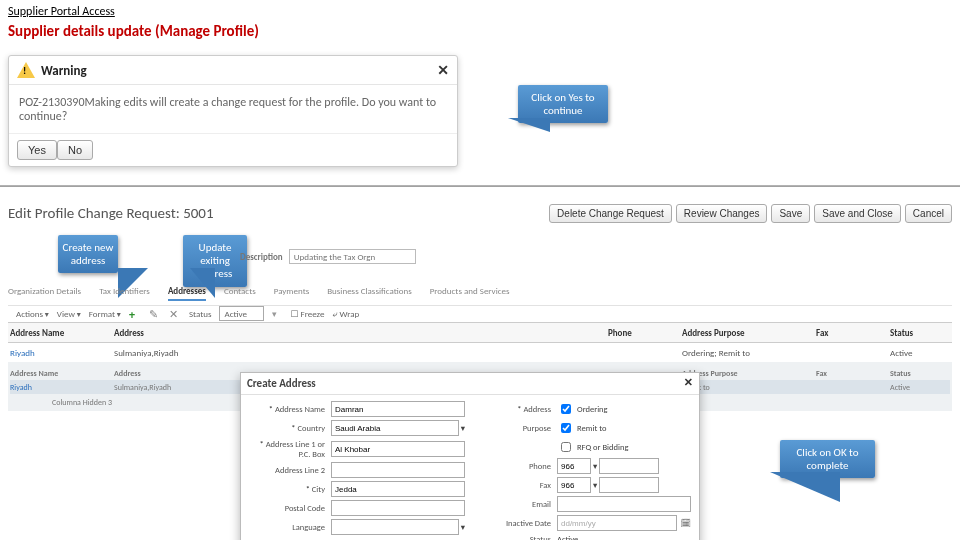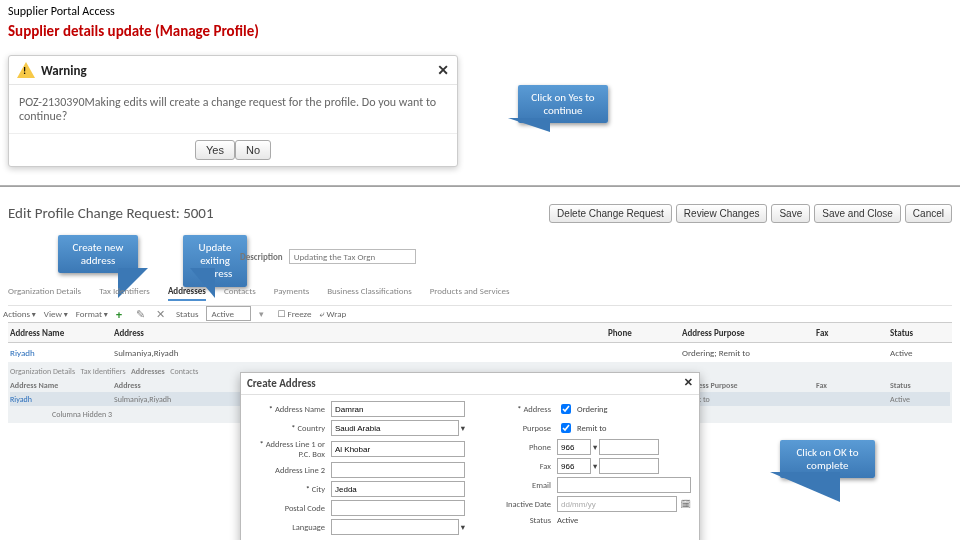--- a/index.html
+++ b/index.html
@@ -7,21 +7,21 @@
     margin: 0;
     width: 960px;
     height: 540px;
     font-family: Calibri, Arial, sans-serif;
     background: #fff;
     position: relative;
     overflow: hidden;
   }
   .slide-title-sm {
     position: absolute; top: 4px; left: 8px;
-    font-size: 12px; 
+    font-size: 12px; text-decoration: underline;
     color: #000;
   }
   .slide-title-lg {
     position: absolute; top: 22px; left: 8px;
     font-size: 15px; 
     color: #c00000; font-weight: bold;
   }
   .hr-line {
     position: absolute; left: 0; right: 0; height: 2px;
     background: linear-gradient(#bbb,#999);
@@ -60,21 +60,21 @@
   }
   .close-x {
     position: absolute; right: 8px; top: 6px;
     font-size: 14px; cursor: pointer; color: #333;
   }
   .warning-body {
     padding: 10px 10px;
     font-size: 12px; color: #666;
   }
   .warning-foot {
-    display: flex; justify-content: center; 
+    display: flex; justify-content: flex-start; 
     padding: 6px 8px;
     border-top: 1px solid #eee;
   }
   .ui-btn {
     padding: 3px 10px;
     font-size: 11px;
     border: 1px solid #aaa;
     background: linear-gradient(#fff,#e8e8e8);
     border-radius: 3px;
     cursor: pointer;
@@ -116,21 +116,21 @@
     font-size: 9px; color: #888;
     display: flex; gap: 18px;
     border-bottom: 1px solid #e2e2e2;
     padding-bottom: 4px;
   }
   .tab-active { color: #333; font-weight: bold; border-bottom: 2px solid #4e8fcf; padding-bottom: 3px; }
 
   
   .toolbar {
     position: absolute;
-    top: 302px; left: 3px; right: 8px;
+    top: 302px; left: 16px; right: 8px;
     font-size: 9px; color: #666;
     display: flex; align-items: center; gap: 8px;
     padding: 4px 0;
   }
   .toolbar .drop::after { content: " ▾"; font-size: 8px; }
   .tb-icon {
     display: inline-block; width: 12px; height: 12px;
     vertical-align: middle;
     cursor: pointer;
   }
@@ -242,21 +242,21 @@
   <div class="edit-title">Edit Profile Change Request: 5001</div>
   <div class="edit-actions">
     <button class="ui-btn">Delete Change Request</button>
     <button class="ui-btn">Review Changes</button>
     <button class="ui-btn">Save</button>
     <button class="ui-btn">Save and Close</button>
     <button class="ui-btn">Cancel</button>
   </div>
 </div>
 
-<div class="callout" style="top:235px; left:58px; width:80px;">Create new address</div>
+<div class="callout" style="top:235px; left:58px; width:60px;">Create new address</div>
 <div style="position:absolute; top:268px; left:118px; width:0;height:0;border-top:30px solid #3b78b5;border-right:30px solid transparent;"></div>
 
 <div class="callout" style="top:235px; left:183px; width:64px;">Update exiting address</div>
 <div style="position:absolute; top:268px; left:190px; width:0;height:0;border-top:30px solid #3b78b5;border-left:25px solid transparent;"></div>
 
 <div class="desc-line">
    <span style="font-weight:bold;">Description</span>&nbsp;&nbsp;
    <span style="border:1px solid #bbb; padding:1px 40px 1px 4px; display:inline-block; min-width:120px;">Updating the Tax Orgn</span>
 </div>
 
@@ -297,26 +297,20 @@
     <div class="lnk">Riyadh</div>
     <div>Sulmaniya,Riyadh</div>
     <div></div>
     <div>Ordering; Remit to</div>
     <div></div>
     <div>Active</div>
   </div>
 </div>
 
 <div class="addr-tbl2">
-  <div style="font-size:8px;color:#888;margin-bottom:2px;">
-    <span>Organization Details</span> &nbsp;
-    <span>Tax Identifiers</span> &nbsp;
-    <b>Addresses</b> &nbsp;
-    <span>Contacts</span>
-  </div>
   <div class="hd2">
     <div>Address Name</div>
     <div>Address</div>
     <div></div>
     <div>Address Purpose</div>
     <div>Fax</div>
     <div>Status</div>
   </div>
   <div class="rw2" style="background:#dbe3ea;">
     <div style="color:#2a6ebb;">Riyadh</div>
@@ -378,20 +372,27 @@
           </span>
         </div>
       <div class="form-row">
           <label>Purpose</label>
         <span class="chk">
             <input type="checkbox" checked="" style=""> 
             <span>Remit to</span>
           </span>
         </div>
       <div class="form-row">
+          <label></label>
+        <span class="chk">
+            <input type="checkbox" style=""> 
+            <span>RFQ or Bidding</span>
+          </span>
+        </div>
+      <div class="form-row">
           <label>Phone</label>
         <input type="text" style="width: 34px; flex: initial;" value="966">
           <span style="padding:0 2px;">▾</span>
         <input type="text" style="width: 60px; flex: initial;">
         </div>
       <div class="form-row">
           <label>Fax</label>
         <input type="text" style="width: 34px; flex: initial;" value="966">
           <span style="padding:0 2px;">▾</span>
         <input type="text" style="width: 60px; flex: initial;">

